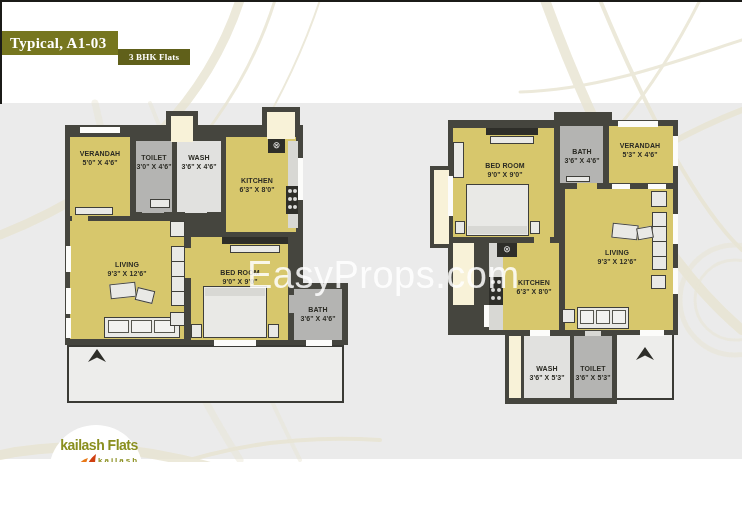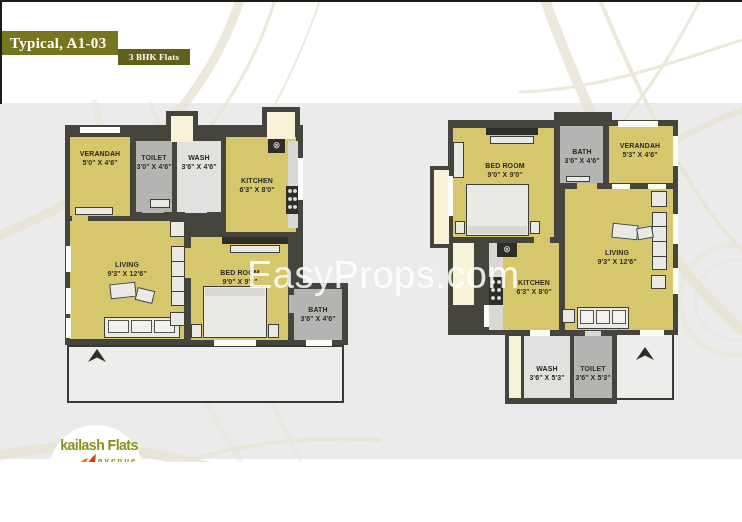--- a/index.html
+++ b/index.html
@@ -259,20 +259,20 @@
     <div class="rlabel" style="left:572px;top:364px;width:42px;">
       <span>TOILET</span>
         <span>3'6" X 5'3"</span>
       </div>
   </div>
 
   <div class="watermark">EasyProps.com</div>
 
   <div class="logo-circle"></div>
   <div class="logo-name">kailash Flats</div>
-  <div class="logo-tag">avenue</div>
+  <div class="logo-tag">kailash</div>
   <svg class="abs" style="left:62px;top:452px;" width="36" height="38">
     <path d="M6,18 C10,10 16,8 20,12 C14,14 10,18 8,24 Z" fill="#f2c01d"></path>
     <path d="M14,26 C12,16 18,8 26,6 C22,14 24,20 20,28 Z" fill="#e87816"></path>
     <path d="M22,30 C20,20 26,8 34,2 C32,14 34,24 26,32 Z" fill="#cf3f10"></path>
   </svg>
 
 </div>
 
 </body></html>

